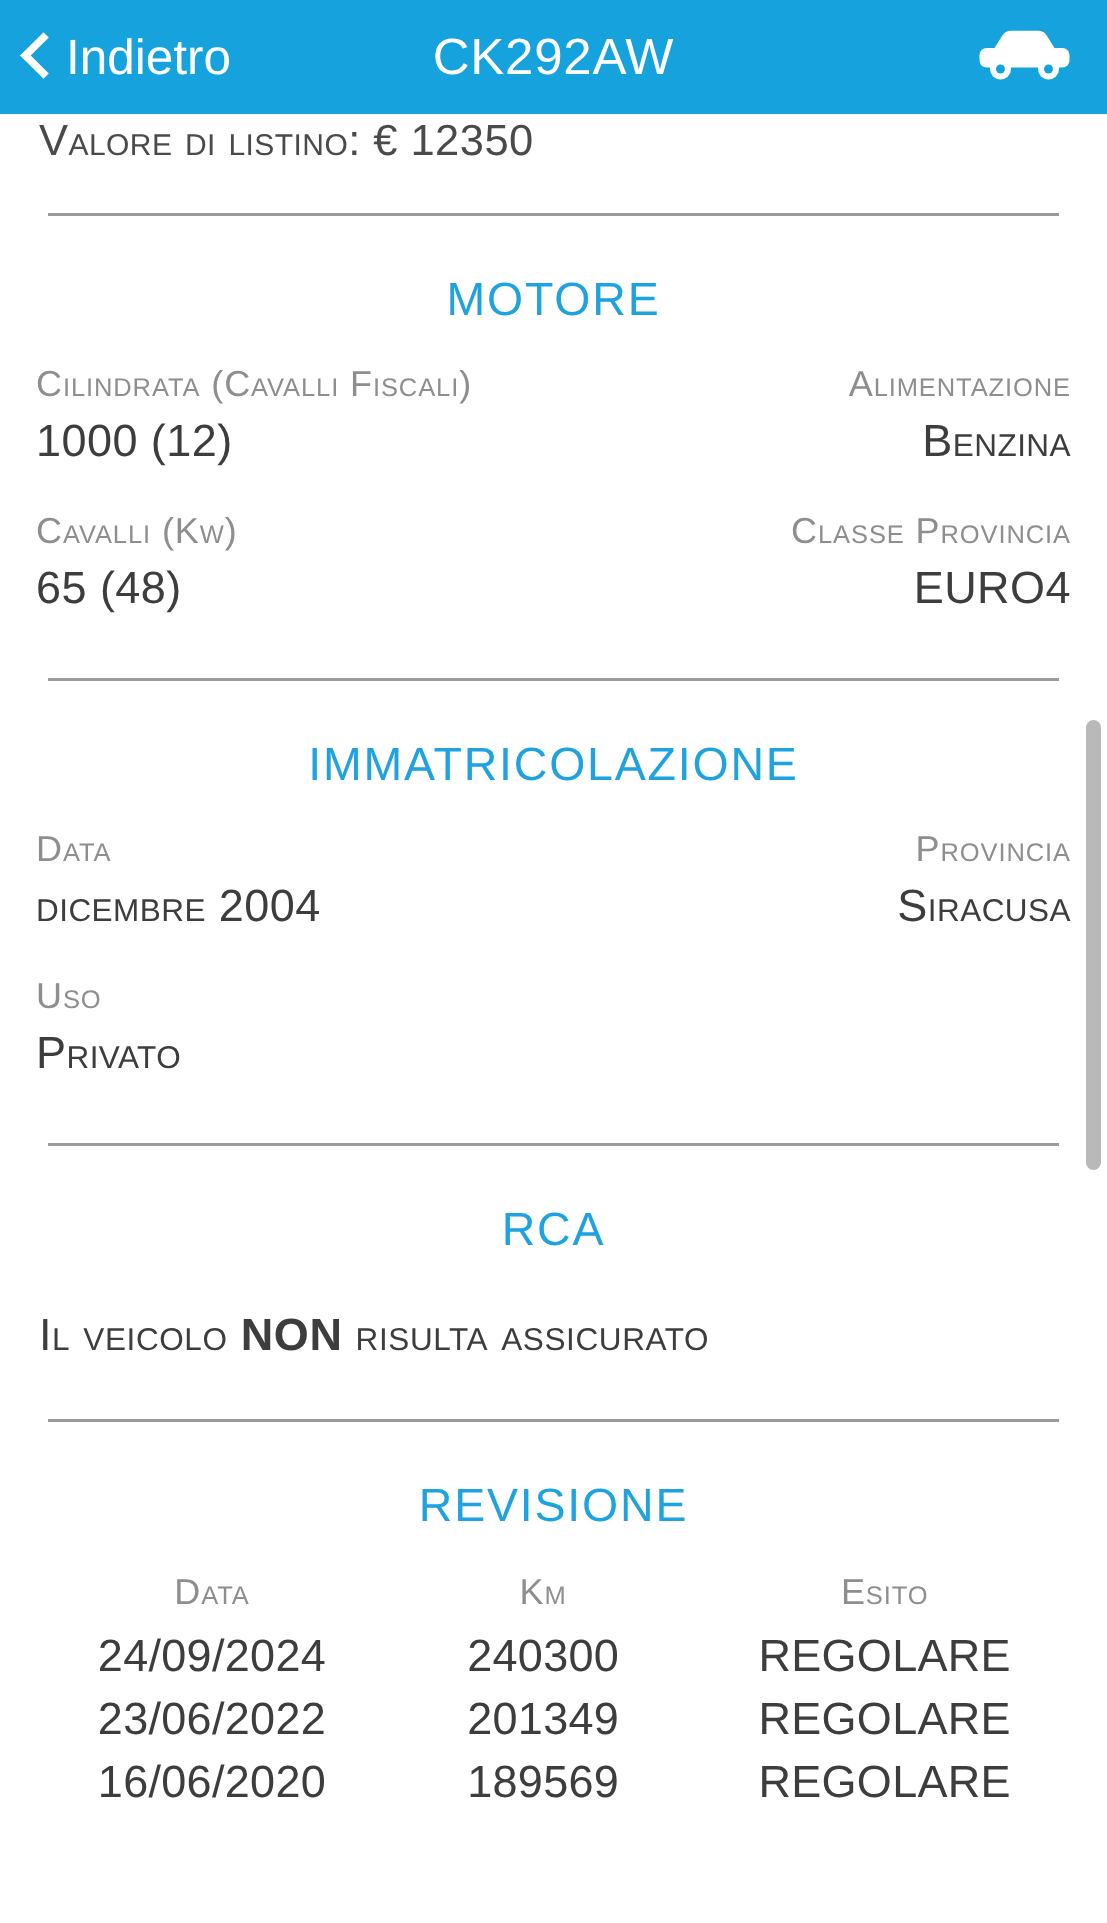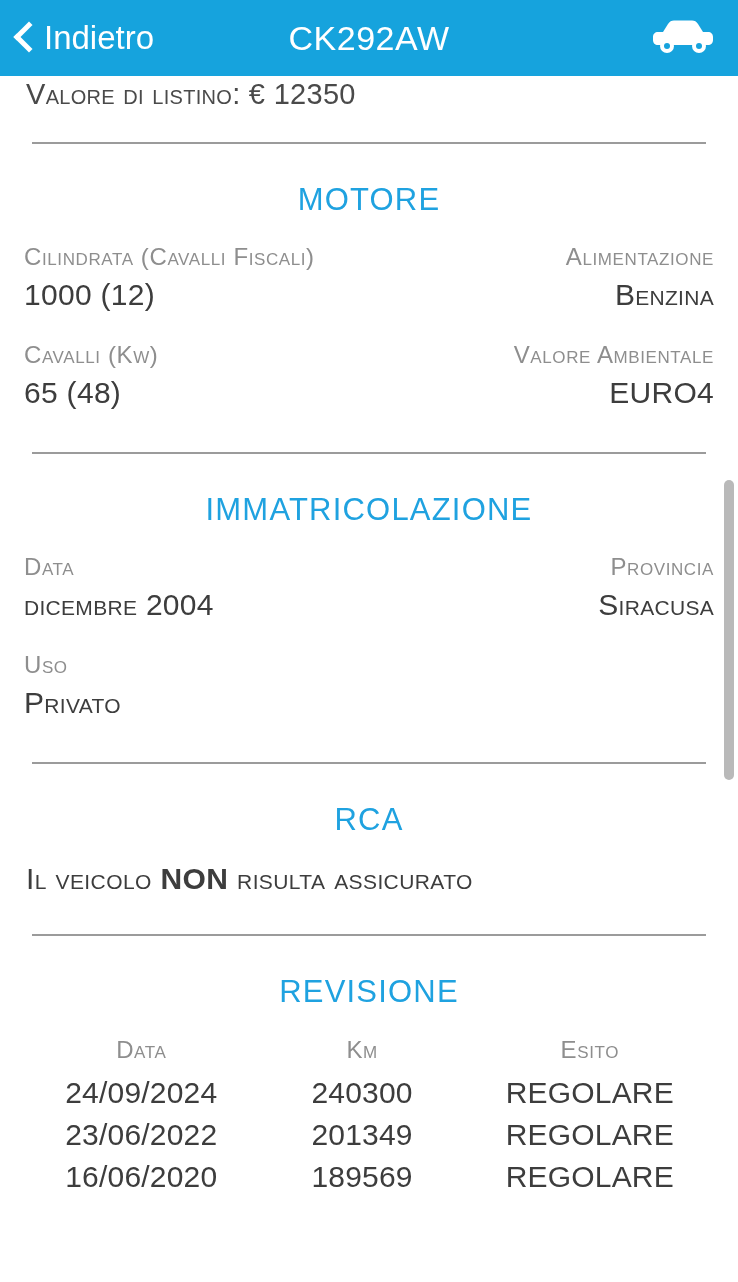--- a/index.html
+++ b/index.html
@@ -132,21 +132,21 @@
     letter-spacing: 0.3px;
     line-height: 42px;
     margin-top: 2px;
   }
 
   .rca-text {
     color: #3d3d3d;
     font-size: 30px;
     font-variant: small-caps;
     letter-spacing: 0.4px;
-    margin-top: 24px;
+    margin-top: 36px;
     padding-left: 2px;
   }
   .rca-text b { font-weight: 700; }
 
   
   .rev-table {
     width: 100%;
     margin-top: 26px;
     border-collapse: collapse;
   }
@@ -223,21 +223,21 @@
         <span class="field-label">Alimentazione</span>
         <span class="field-value">Benzina</span>
       </div>
     </div>
     <div class="row">
       <div class="field left">
         <span class="field-label">Cavalli (Kw)</span>
         <span class="field-value">65 (48)</span>
       </div>
       <div class="field right">
-        <span class="field-label">Valore Ambientale</span>
+        <span class="field-label">Classe Provincia</span>
         <span class="field-value">EURO4</span>
       </div>
     </div>
 
     <div class="divider"></div>
 
     <div class="section-title">IMMATRICOLAZIONE</div>
     <div class="row">
       <div class="field left">
         <span class="field-label">Data</span>

